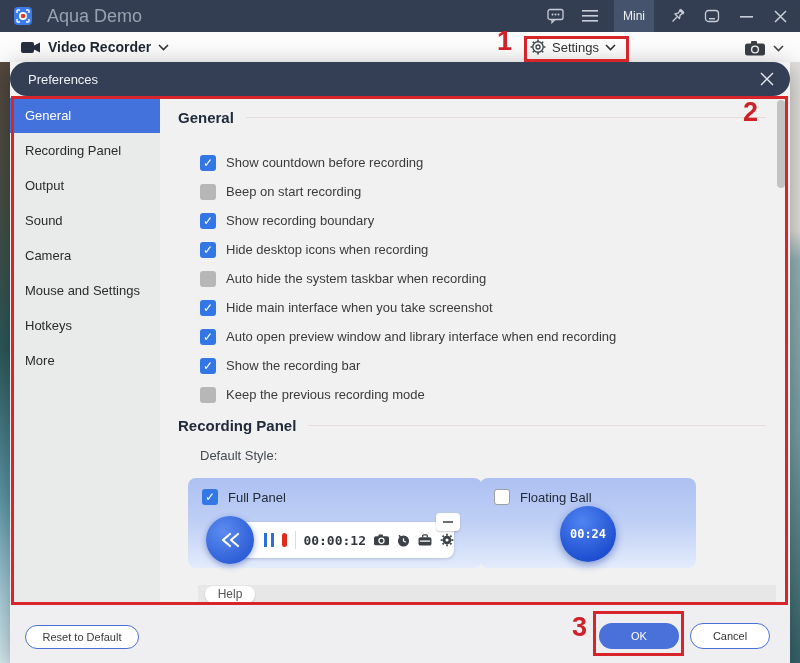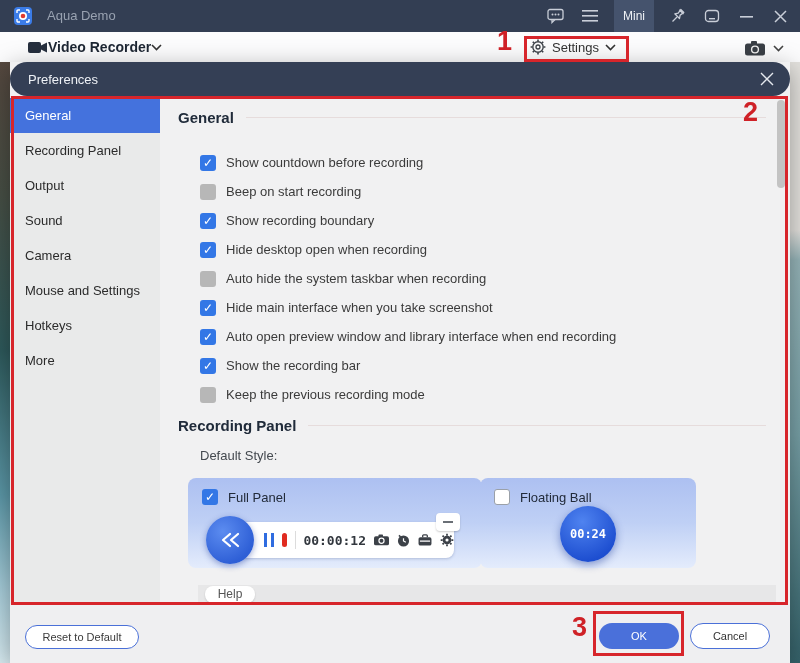--- a/index.html
+++ b/index.html
@@ -2,28 +2,28 @@
 <html><head>
 <meta charset="utf-8">
 <style>
   * { margin:0; padding:0; box-sizing:border-box; }
   body { font-family:"Liberation Sans", sans-serif; background:#888; }
   #app { position:relative; width:800px; height:663px; overflow:hidden; background:#f1f1f2; }
 
   
   .titlebar { position:absolute; left:0; top:0; width:800px; height:32px; background:#333e53; display:flex; align-items:center; }
   .app-icon { position:absolute; left:14px; top:7px; width:18px; height:18px; border-radius:4px; background:#3b7ce8; display:flex; align-items:center; justify-content:center; }
-  .app-title { position:absolute; left:47px; top:0; height:32px; line-height:32px; font-size:13px; color:#99a2b1; }
+  .app-title { position:absolute; left:47px; top:0; height:32px; line-height:32px; font-size:18px; color:#99a2b1; }
   .tb-right { position:absolute; right:10px; top:0; height:32px; display:flex; align-items:center; gap:14px; }
   .tb-icon { display:flex; align-items:center; justify-content:center; width:20px; height:20px; cursor:pointer; }
   .mini-btn { background:#45536d; color:#eef1f5; font-size:12px; padding:19px 9px; border-radius:3px; cursor:pointer; }
 
   
   .menubar { position:absolute; left:0; top:32px; width:800px; height:30px; background:#fcfcfd; }
-  .recorder-sel { position:absolute; left:28px; top:0; height:30px; display:flex; align-items:center; cursor:pointer; }
+  .recorder-sel { position:absolute; left:21px; top:0; height:30px; display:flex; align-items:center; gap:7px; cursor:pointer; }
   .recorder-label { font-size:14px; font-weight:bold; color:#1d2633; }
   .settings-btn { position:absolute; left:530px; top:3px; height:24px; display:flex; align-items:center; gap:6px; cursor:pointer; }
   .settings-label { font-size:13px; color:#333; }
   .menu-dots { position:absolute; left:633px; top:40px; width:0; height:18px; border-left:2px dotted #b8b8b8; }
   .menu-cam { position:absolute; left:745px; top:4px; height:24px; display:flex; align-items:center; gap:8px; cursor:pointer; }
 
   
   .bg-left { position:absolute; left:0; top:62px; width:10px; height:601px;
     background:linear-gradient(180deg,#55483f 0%,#474f45 22%,#2e5a5c 48%,#5c98a8 72%,#a9cfdc 88%,#d9ecf2 100%); }
   .bg-right { position:absolute; left:790px; top:62px; width:10px; height:601px;
@@ -237,21 +237,21 @@
             <div class="opt-row">
               <span class="checkbox unchecked"></span>
               <span class="opt-label">Beep on start recording</span>
             </div>
             <div class="opt-row">
               <span class="checkbox checked">✓</span>
               <span class="opt-label">Show recording boundary</span>
             </div>
             <div class="opt-row">
               <span class="checkbox checked">✓</span>
-              <span class="opt-label">Hide desktop open when recording</span>
+              <span class="opt-label">Hide desktop icons when recording</span>
             </div>
             <div class="opt-row">
               <span class="checkbox unchecked"></span>
               <span class="opt-label">Auto hide the system taskbar when recording</span>
             </div>
             <div class="opt-row">
               <span class="checkbox checked">✓</span>
               <span class="opt-label">Hide main interface when you take screenshot</span>
             </div>
             <div class="opt-row">

